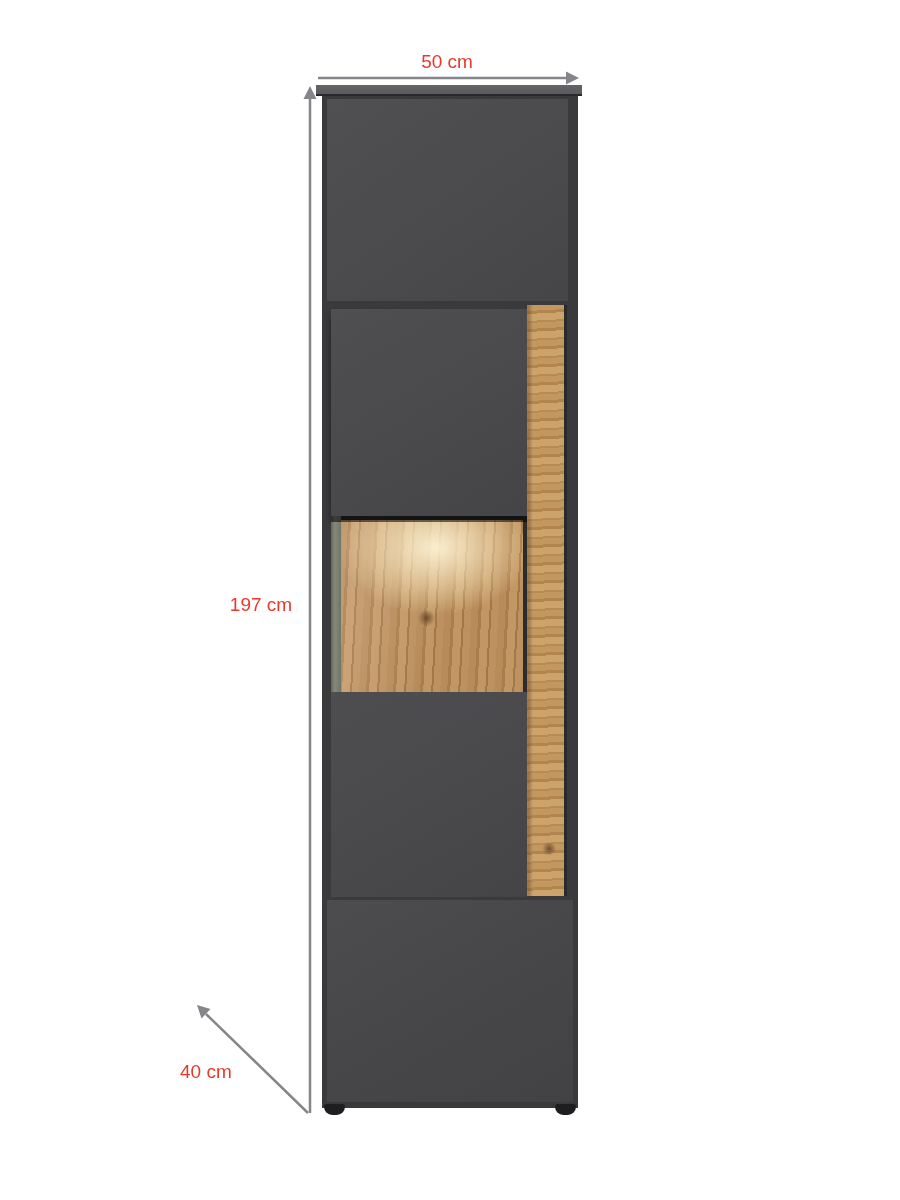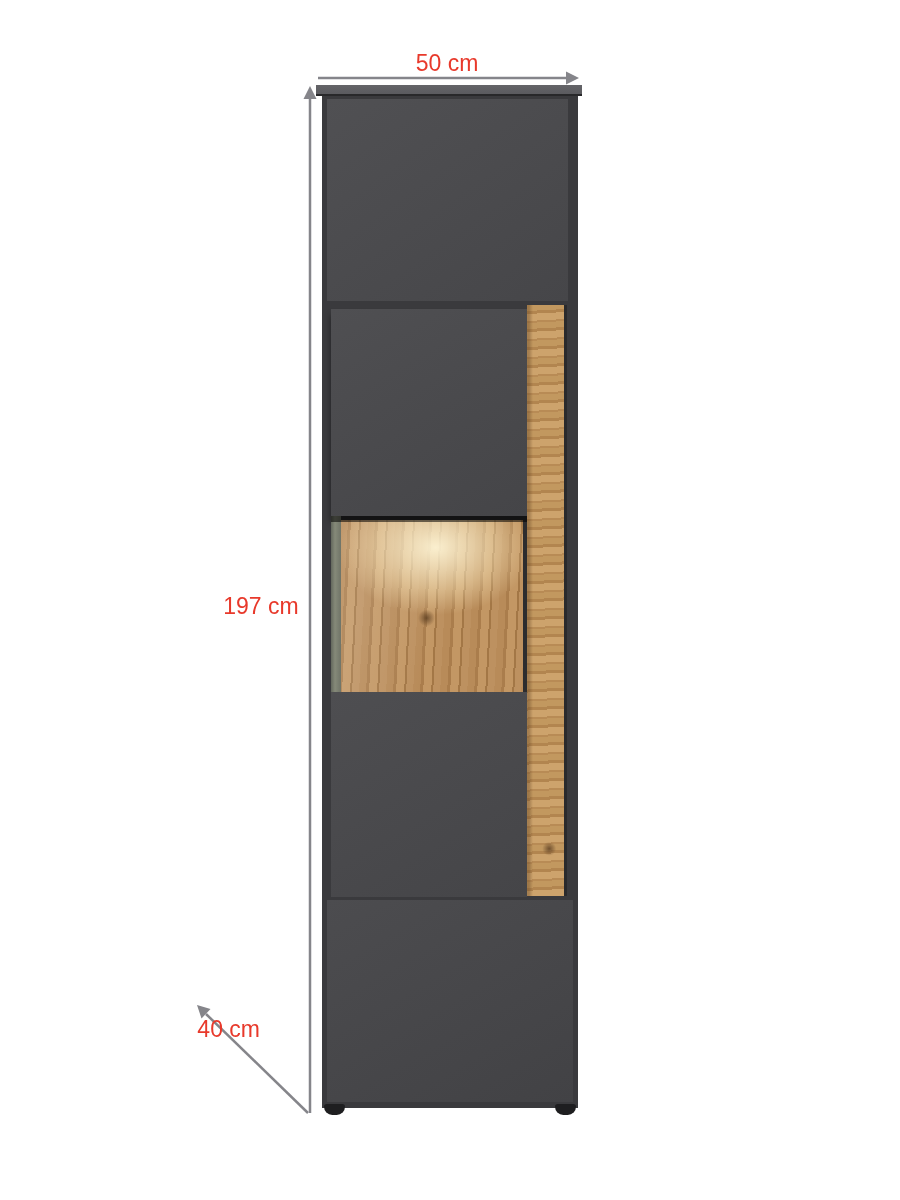--- a/index.html
+++ b/index.html
@@ -80,25 +80,25 @@
     background:var(--feet);
     border-radius:3px 3px 9px 9px;
   }
   .foot.left{left:2px;}
   .foot.right{right:2px;}
 
   
   .dims{position:absolute;inset:0;pointer-events:none;}
   .dim-label{
     position:absolute;color:var(--accent);
-    font-size:23px;line-height:1;white-space:nowrap;
+    font-size:19px;line-height:1;white-space:nowrap;
   }
   .dim-label.width {left:407px;top:52px;width:80px;text-align:center;}
   .dim-label.height{left:222px;top:595px;width:78px;text-align:center;}
-  .dim-label.depth {left:180px;top:1018px;width:80px;text-align:right;}
+  .dim-label.depth {left:180px;top:1062px;width:80px;text-align:left;}
 </style>
 </head>
 <body>
 
 <div class="scene">
 
   <div>
     <div class="cab-top-board"></div>
     <div class="cab-body">
       <div class="panel door-top"></div>

